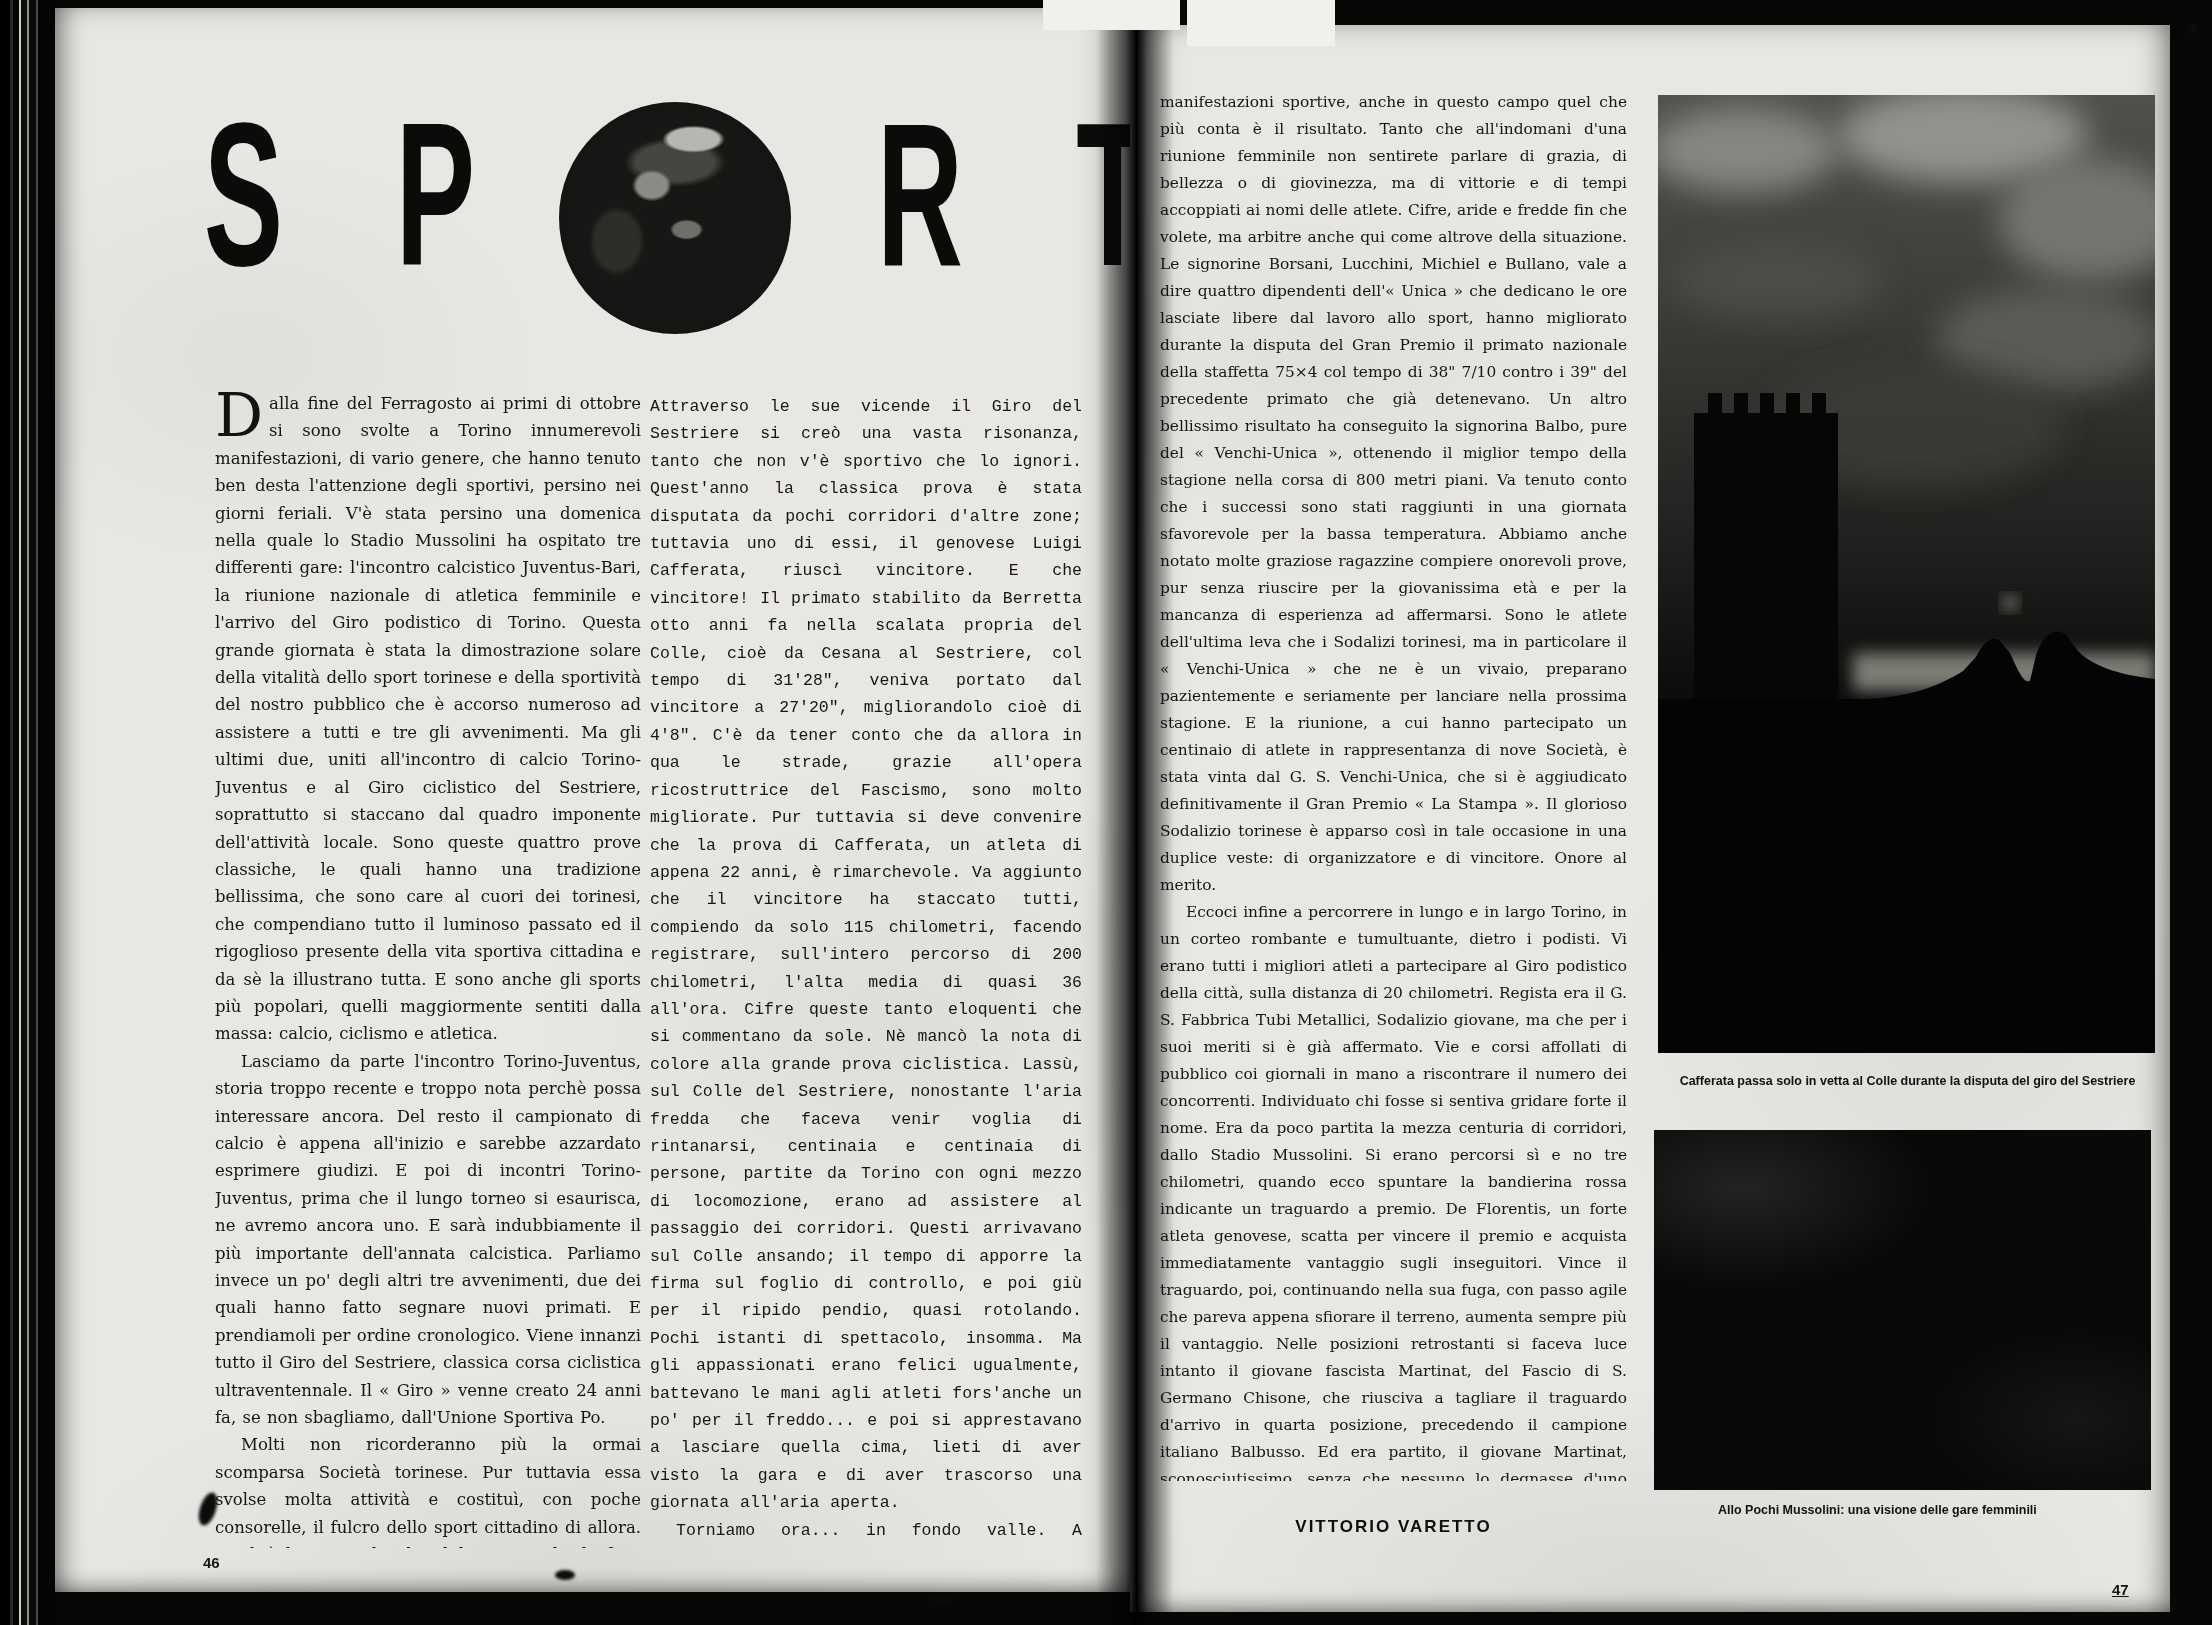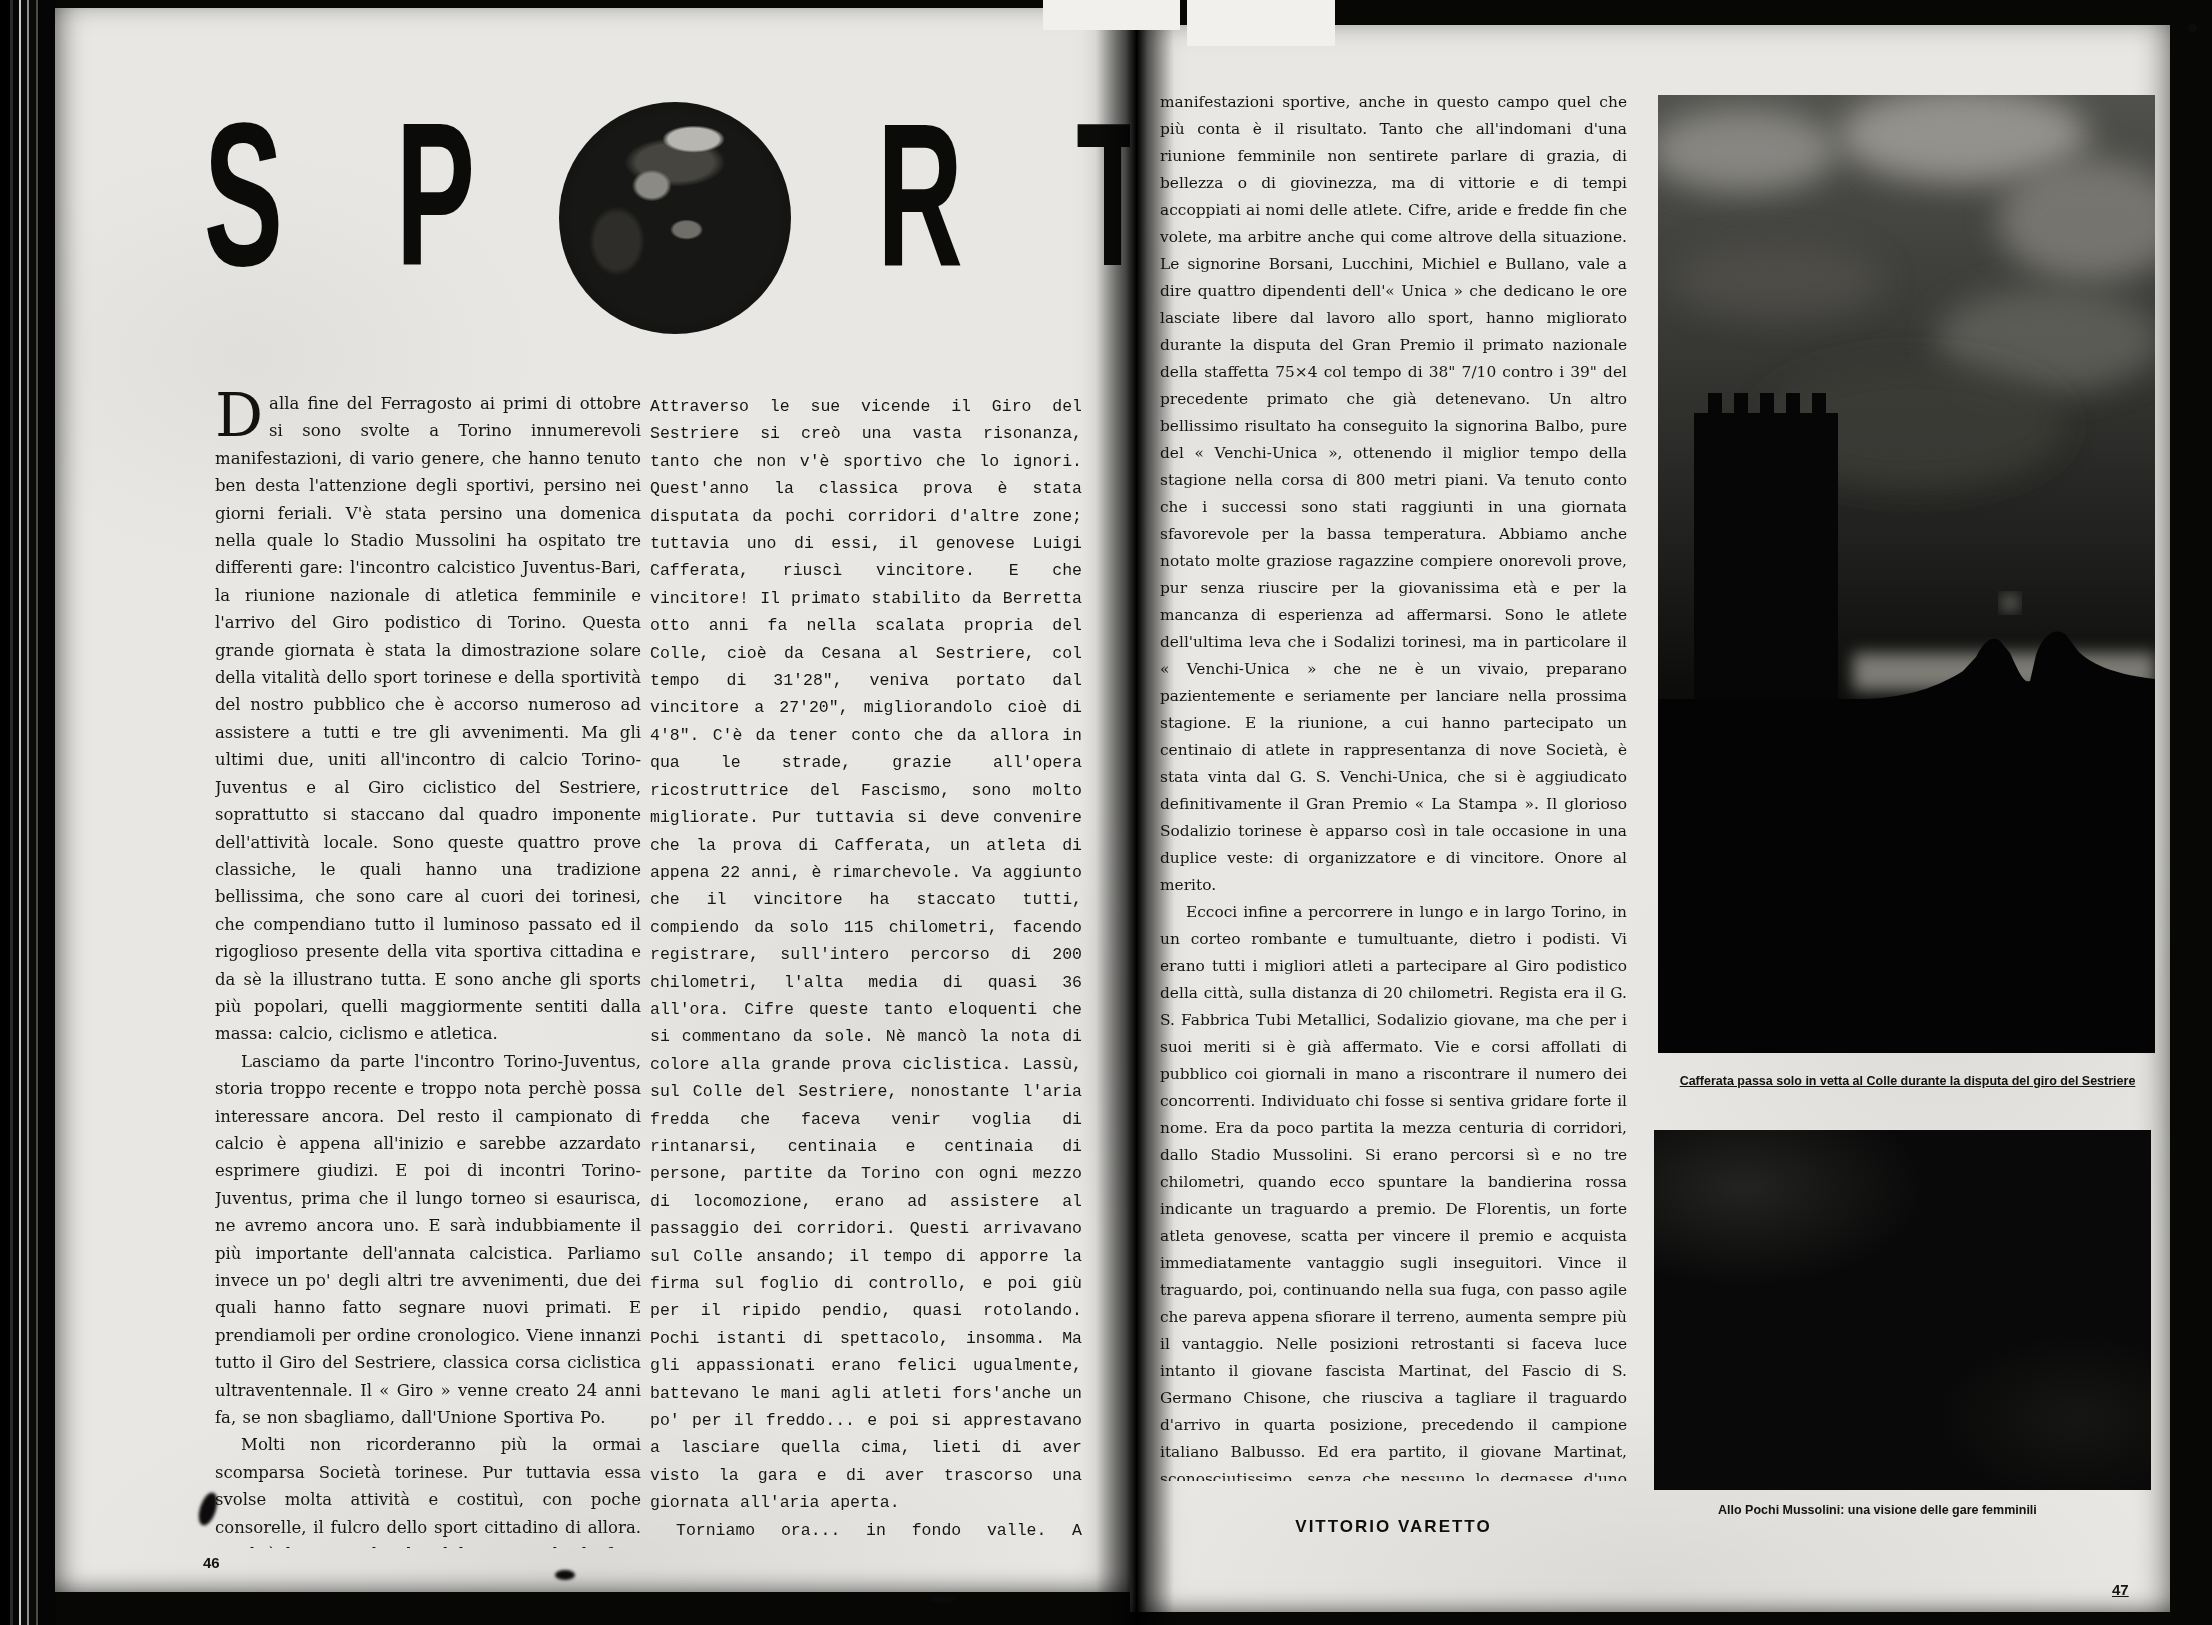--- a/index.html
+++ b/index.html
@@ -65,21 +65,21 @@
   
   .photo1{position:absolute;left:528px;top:70px;width:497px;height:958px;background:#0a0a0a;}
   .photo1 svg{display:block;width:100%;height:100%;}
   .photo2{position:absolute;left:524px;top:1105px;width:497px;height:360px;
     background:
       radial-gradient(ellipse 260px 140px at 18% 16%, #232321, transparent 70%),
       radial-gradient(ellipse 200px 120px at 85% 80%, #161614, transparent 70%),
       #090909;}
   .caption{position:absolute;font-family:"Liberation Sans",sans-serif;font-weight:700;
     font-size:12.5px;line-height:17px;color:#121211;text-align:center;filter:blur(.35px);}
-  .cap1{left:545px;top:1048px;width:465px;text-decoration:underline;}
+  .cap1{left:545px;top:1048px;width:465px;}
   .cap2{left:528px;top:1477px;width:465px;text-align:left;padding-left:60px;box-sizing:border-box;}
   
   .smudge{position:absolute;border-radius:50%;background:#0c0c0c;filter:blur(1.5px);}
   .sm1{left:200px;top:1492px;width:16px;height:34px;transform:rotate(18deg);}
   .sm2{left:555px;top:1570px;width:20px;height:10px;}
   .sm3{left:2188px;top:24px;width:9px;height:9px;filter:blur(.5px);}
   .sm4{left:930px;top:1595px;width:26px;height:8px;opacity:.7;}
 </style>
 </head>
 <body>

